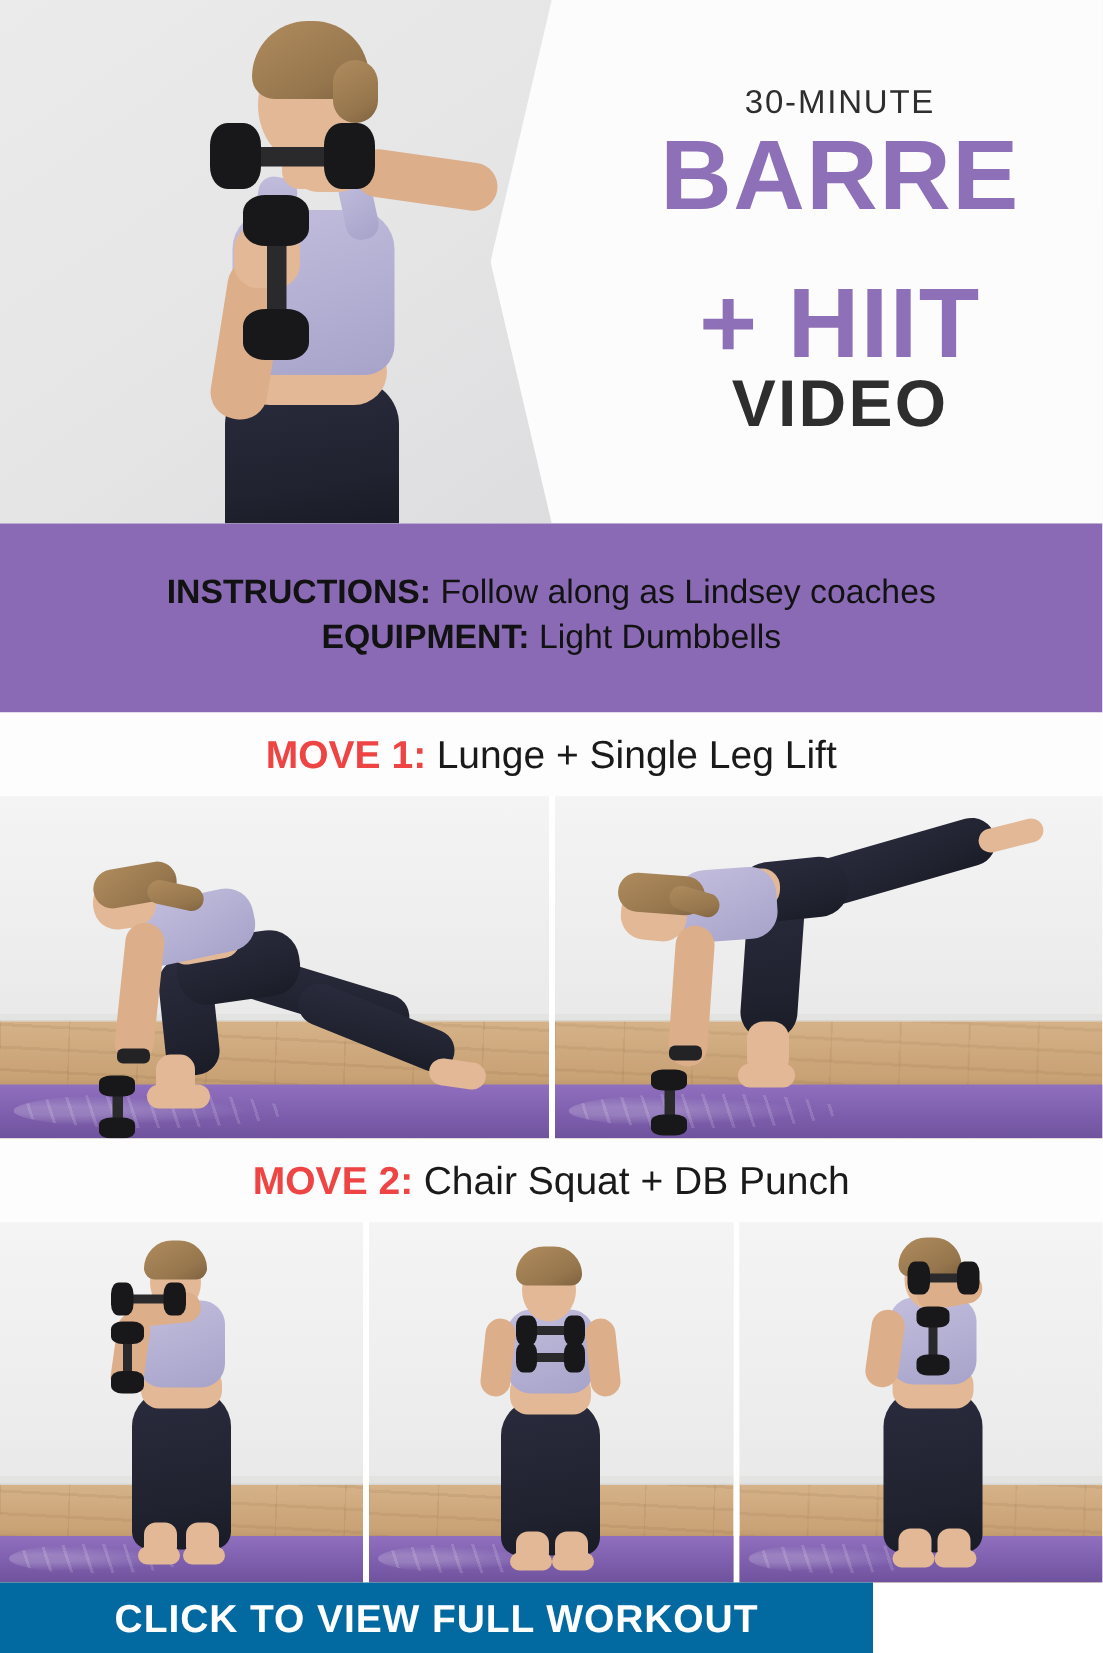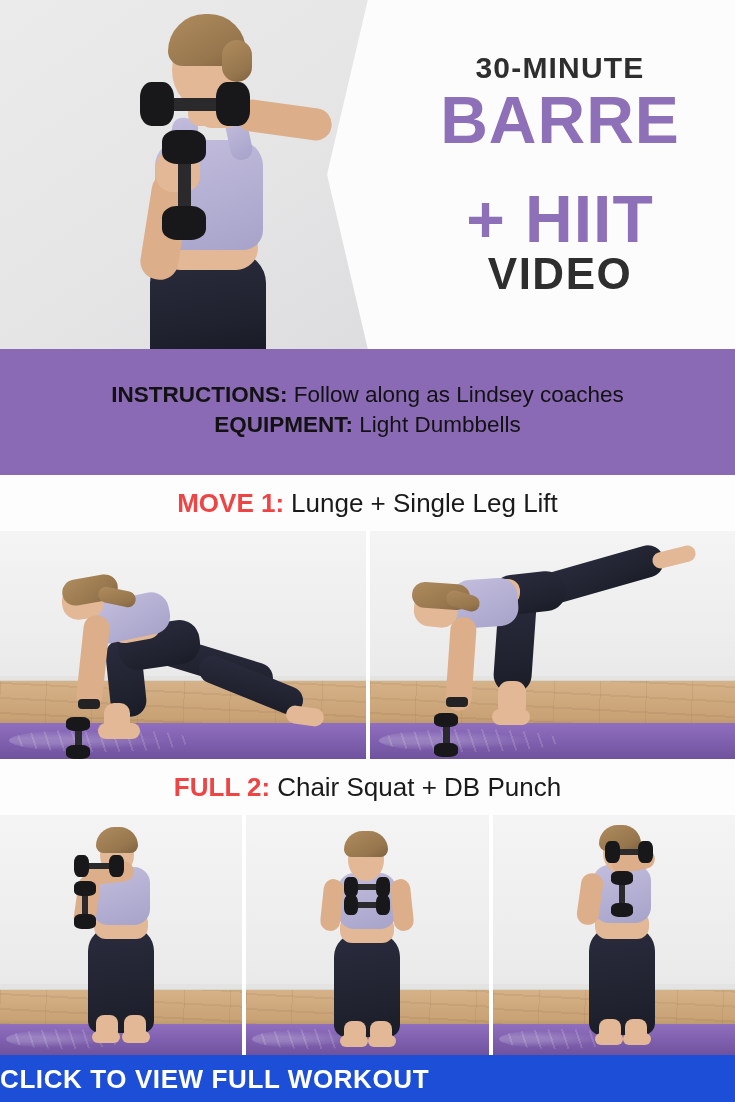--- a/index.html
+++ b/index.html
@@ -23,21 +23,21 @@
     background:#fcfcfc;
     clip-path:polygon(10% 0, 100% 0, 100% 100%, 10% 100%, 0 50%);
     box-shadow:-3px 0 10px rgba(0,0,0,.05);
   }
   .title-wrap {
     position:absolute; top:0; right:0; width:408px; height:349px;
     display:flex; flex-direction:column; align-items:center; justify-content:center;
     padding-left:58px; text-align:center;
   }
   .t-30min {
-    font-size:30px; font-weight:bold; color:#2e2e2e;
+    font-size:22px; font-weight:normal; color:#2e2e2e;
     letter-spacing:1.2px; line-height:1; margin-bottom:6px;
   }
   .t-barre {
     font-size:66px; font-weight:bold; color:#8e70b8;
     letter-spacing:1px; line-height:.94;
   }
   .t-hiit {
     font-size:66px; font-weight:bold; color:#8e70b8;
     letter-spacing:1px; line-height:.94;margin-top:36px;
   }
@@ -121,23 +121,23 @@
   .hair   { background:linear-gradient(150deg,#b08c5e 0%,#96764d 70%,#7e6240 100%); }
   .rnd { border-radius:50%; }
 
   
   .db { position:absolute; }
   .db .bar { position:absolute; background:#2a2a2c; border-radius:2px; }
   .db .head { position:absolute; background:#18181a; border-radius:34%; }
 
   
   .cta {
-    position:absolute; left:0; top:1055px; width:735px; height:47px;
-    background:#1d4ed8;
-    display:flex; align-items:center; justify-content:flex-start;
+    position:absolute; left:0; top:1055px; width:582px; height:47px;
+    background:#0369a1;
+    display:flex; align-items:center; justify-content:center;
   }
   .cta-text {
     color:#ffffff; font-size:26px; font-weight:bold;
     letter-spacing:.6px; line-height:1; white-space:nowrap;
   }
 </style>
 </head>
 <body>
 
 <div class="pin">
@@ -266,21 +266,21 @@
         <div class="db" style="left:64px;top:182px;width:24px;height:44px;">
           <div class="bar" style="left:9px;top:11px;width:7px;height:22px;"></div>
           <div class="head" style="left:0;top:0;width:24px;height:14px;"></div>
           <div class="head" style="left:0;top:30px;width:24px;height:14px;"></div>
         </div>
       </div>
     </div>
   </div>
 
   <div class="move-label" id="move2-label">
-    <span class="mv">FULL 2:</span>
+    <span class="mv">MOVE 2:</span>
     <span class="nm">Chair Squat + DB Punch</span>
   </div>
 
   <div class="row" id="row2">
 
     <div class="cell">
       <div class="scene">
         <div class="wall" style="height:73%;"></div>
         <div class="baseboard" style="top:70.5%;"></div>
         <div class="floor" style="height:27%;"></div>

